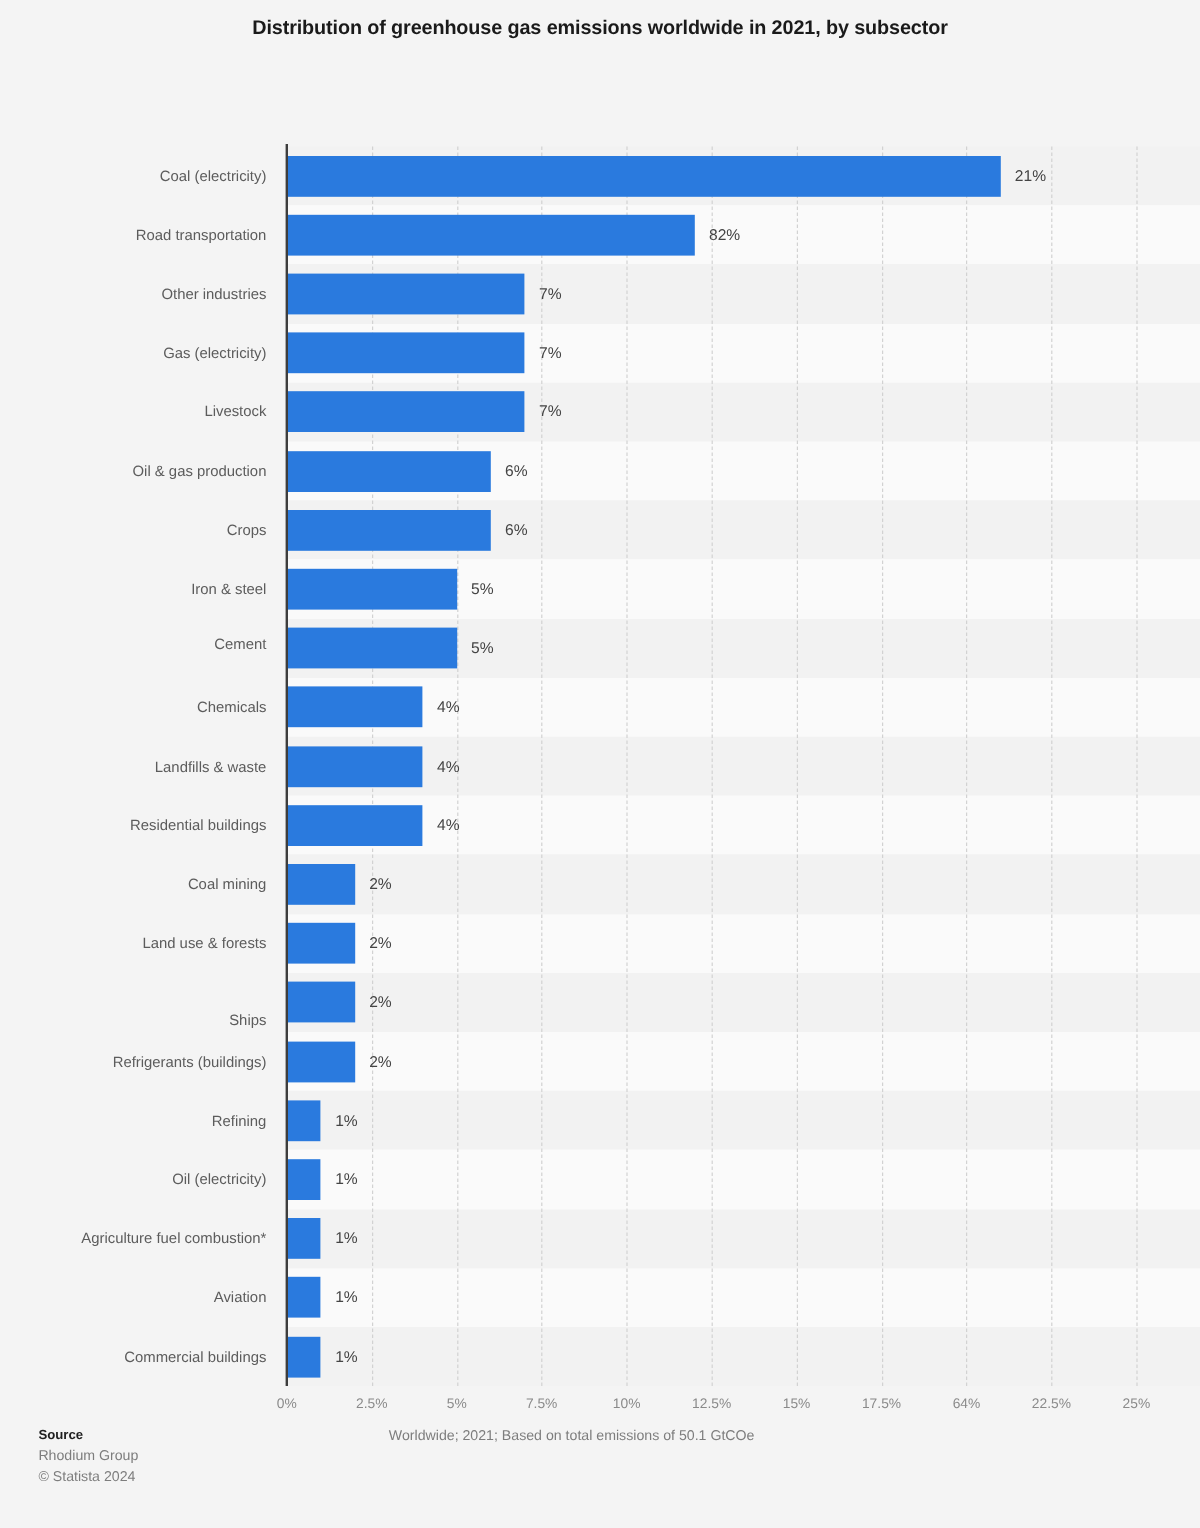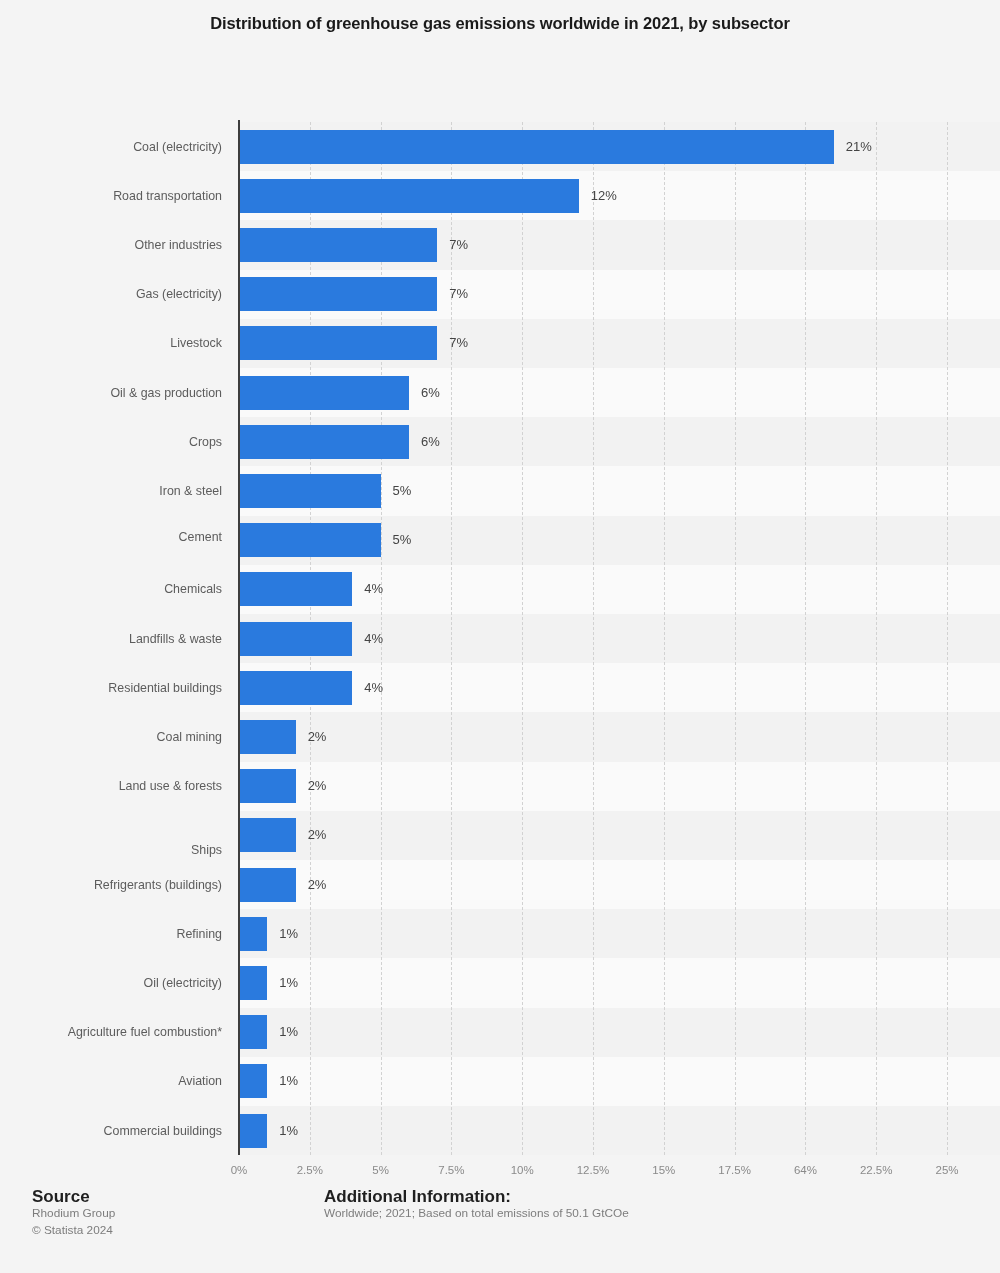--- a/index.html
+++ b/index.html
@@ -147,21 +147,21 @@
     height: 91px;
     padding: 0 32px;
   }
   .footer-col {
     position: absolute;
     top: 6px;
   }
   .footer-col.src  { left: 32px; }
   .footer-col.info { left: 324px; }
   .footer-head {
-    font-size: 17px;
+    font-size: 11px;
     font-weight: bold;
     color: #1f1f1f;
     line-height: 17px;
   }
   .footer-line {
     font-size: 11.8px;
     color: #7d7d7d;
     line-height: 17px;
   }
 </style>
@@ -219,21 +219,21 @@
       <div class="cat-label" style="top: 930px;">Oil (electricity)</div>
       <div class="cat-label" style="top: 979.2px;">Agriculture fuel combustion*</div>
       <div class="cat-label" style="top: 1028.4px;">Aviation</div>
       <div class="cat-label" style="top: 1077.6px;">Commercial buildings</div>
     </div>
 
   <div class="plot" id="plot">
       <div class="bar" title="Coal (electricity): 21%" style="left: 0px; top: 7.6px; width: 594.72px; background: rgb(42, 122, 222);"></div>
       <div class="bar-value" style="left: 594.72px; top: 7.6px;">21%</div>
       <div class="bar" title="Road transportation: 12%" style="left: 0px; top: 56.8px; width: 339.84px; background: rgb(42, 122, 222);"></div>
-      <div class="bar-value" style="left: 339.84px; top: 56.8px;">12%</div>
+      <div class="bar-value" style="left: 339.84px; top: 56.8px;">82%</div>
       <div class="bar" title="Other industries: 7%" style="left: 0px; top: 106px; width: 198.24px; background: rgb(42, 122, 222);"></div>
       <div class="bar-value" style="left: 198.24px; top: 106px;">7%</div>
       <div class="bar" title="Gas (electricity): 7%" style="left: 0px; top: 155.2px; width: 198.24px; background: rgb(42, 122, 222);"></div>
       <div class="bar-value" style="left: 198.24px; top: 155.2px;">7%</div>
       <div class="bar" title="Livestock: 7%" style="left: 0px; top: 204.4px; width: 198.24px; background: rgb(42, 122, 222);"></div>
       <div class="bar-value" style="left: 198.24px; top: 204.4px;">7%</div>
       <div class="bar" title="Oil &amp; gas production: 6%" style="left: 0px; top: 253.6px; width: 169.92px; background: rgb(42, 122, 222);"></div>
       <div class="bar-value" style="left: 169.92px; top: 253.6px;">6%</div>
       <div class="bar" title="Crops: 6%" style="left: 0px; top: 302.8px; width: 169.92px; background: rgb(42, 122, 222);"></div>
       <div class="bar-value" style="left: 169.92px; top: 302.8px;">6%</div>
@@ -293,16 +293,15 @@
 
 </div>
 
 <div class="footer">
   <div class="footer-col src">
     <div class="footer-head">Source</div>
     <div class="footer-line">Rhodium Group</div>
     <div class="footer-line">© Statista 2024</div>
   </div>
   <div class="footer-col info">
-    <div class="footer-head">Additional Information:</div>
     <div class="footer-line">Worldwide; 2021; Based on total emissions of 50.1 GtCOe</div>
   </div>
 </div>
 
 </body></html>

